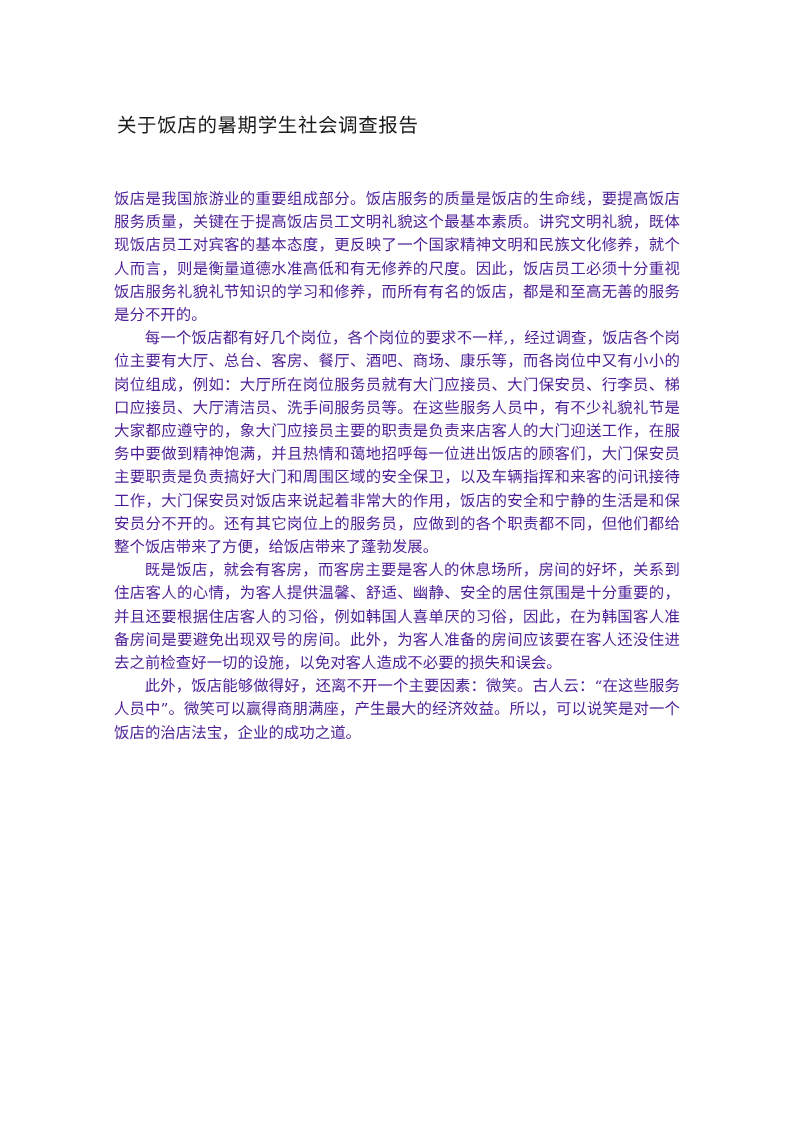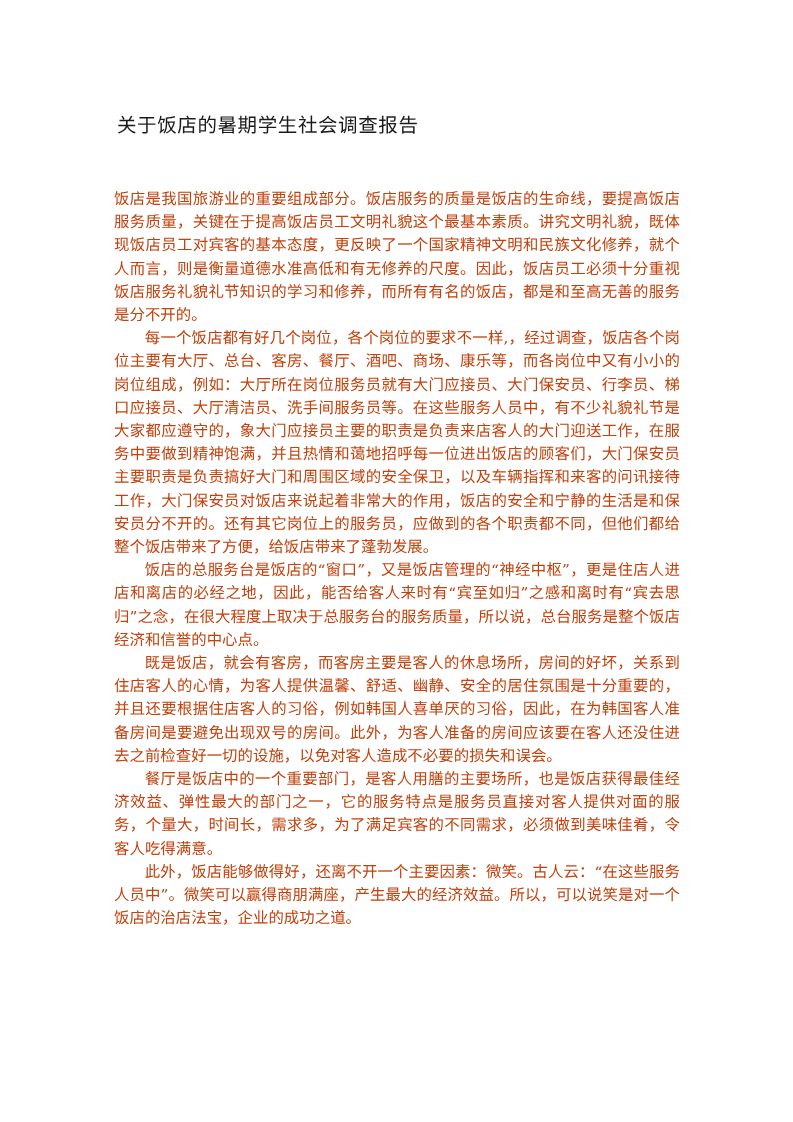--- a/index.html
+++ b/index.html
@@ -51,21 +51,21 @@
   }
 
   p.para {
     margin: 0;
     font-family: "DejaVu Serif", "Liberation Serif", serif;
     font-size: 15.4px;
     line-height: 23.2px;
     text-align: justify;
     text-justify: inter-ideograph;
     text-indent: 2em;
-    color: #c2410c;
+    color: #4c1d95;
     letter-spacing: 0.05px;
     word-break: break-all;
     hyphens: none;
   }
 
   p.para.first {
     text-indent: 0;
   }
 
   p.para.gap-before {
@@ -77,23 +77,21 @@
 <div class="page">
 
   <h1 class="doc-title">关于饭店的暑期学生社会调查报告</h1>
 
   <div class="body-block">
 
     <p class="para first">饭店是我国旅游业的重要组成部分。饭店服务的质量是饭店的生命线，要提高饭店服务质量，关键在于提高饭店员工文明礼貌这个最基本素质。讲究文明礼貌，既体现饭店员工对宾客的基本态度，更反映了一个国家精神文明和民族文化修养，就个人而言，则是衡量道德水准高低和有无修养的尺度。因此，饭店员工必须十分重视饭店服务礼貌礼节知识的学习和修养，而所有有名的饭店，都是和至高无善的服务是分不开的。</p>
 
     <p class="para">每一个饭店都有好几个岗位，各个岗位的要求不一样,，经过调查，饭店各个岗位主要有大厅、总台、客房、餐厅、酒吧、商场、康乐等，而各岗位中又有小小的岗位组成，例如：大厅所在岗位服务员就有大门应接员、大门保安员、行李员、梯口应接员、大厅清洁员、洗手间服务员等。在这些服务人员中，有不少礼貌礼节是大家都应遵守的，象大门应接员主要的职责是负责来店客人的大门迎送工作，在服务中要做到精神饱满，并且热情和蔼地招呼每一位进出饭店的顾客们，大门保安员主要职责是负责搞好大门和周围区域的安全保卫，以及车辆指挥和来客的问讯接待工作，大门保安员对饭店来说起着非常大的作用，饭店的安全和宁静的生活是和保安员分不开的。还有其它岗位上的服务员，应做到的各个职责都不同，但他们都给整个饭店带来了方便，给饭店带来了蓬勃发展。</p>
 
-    <p class="para">饭店的总服务台是饭店的“窗口”，又是饭店管理的“神经中枢”，更是住店人进店和离店的必经之地，因此，能否给客人来时有“宾至如归”之感和离时有“宾去思归”之念，在很大程度上取决于总服务台的服务质量，所以说，总台服务是整个饭店经济和信誉的中心点。</p>
 
 
     <p class="para gap-before">既是饭店，就会有客房，而客房主要是客人的休息场所，房间的好坏，关系到住店客人的心情，为客人提供温馨、舒适、幽静、安全的居住氛围是十分重要的，并且还要根据住店客人的习俗，例如韩国人喜单厌的习俗，因此，在为韩国客人准备房间是要避免出现双号的房间。此外，为客人准备的房间应该要在客人还没住进去之前检查好一切的设施，以免对客人造成不必要的损失和误会。</p>
 
-    <p class="para">餐厅是饭店中的一个重要部门，是客人用膳的主要场所，也是饭店获得最佳经济效益、弹性最大的部门之一，它的服务特点是服务员直接对客人提供对面的服务，个量大，时间长，需求多，为了满足宾客的不同需求，必须做到美味佳肴，令客人吃得满意。</p>
 
     <p class="para">此外，饭店能够做得好，还离不开一个主要因素：微笑。古人云：“在这些服务人员中”。微笑可以赢得商朋满座，产生最大的经济效益。所以，可以说笑是对一个饭店的治店法宝，企业的成功之道。</p>
 
   </div>
 </div>
 
 </body></html>

